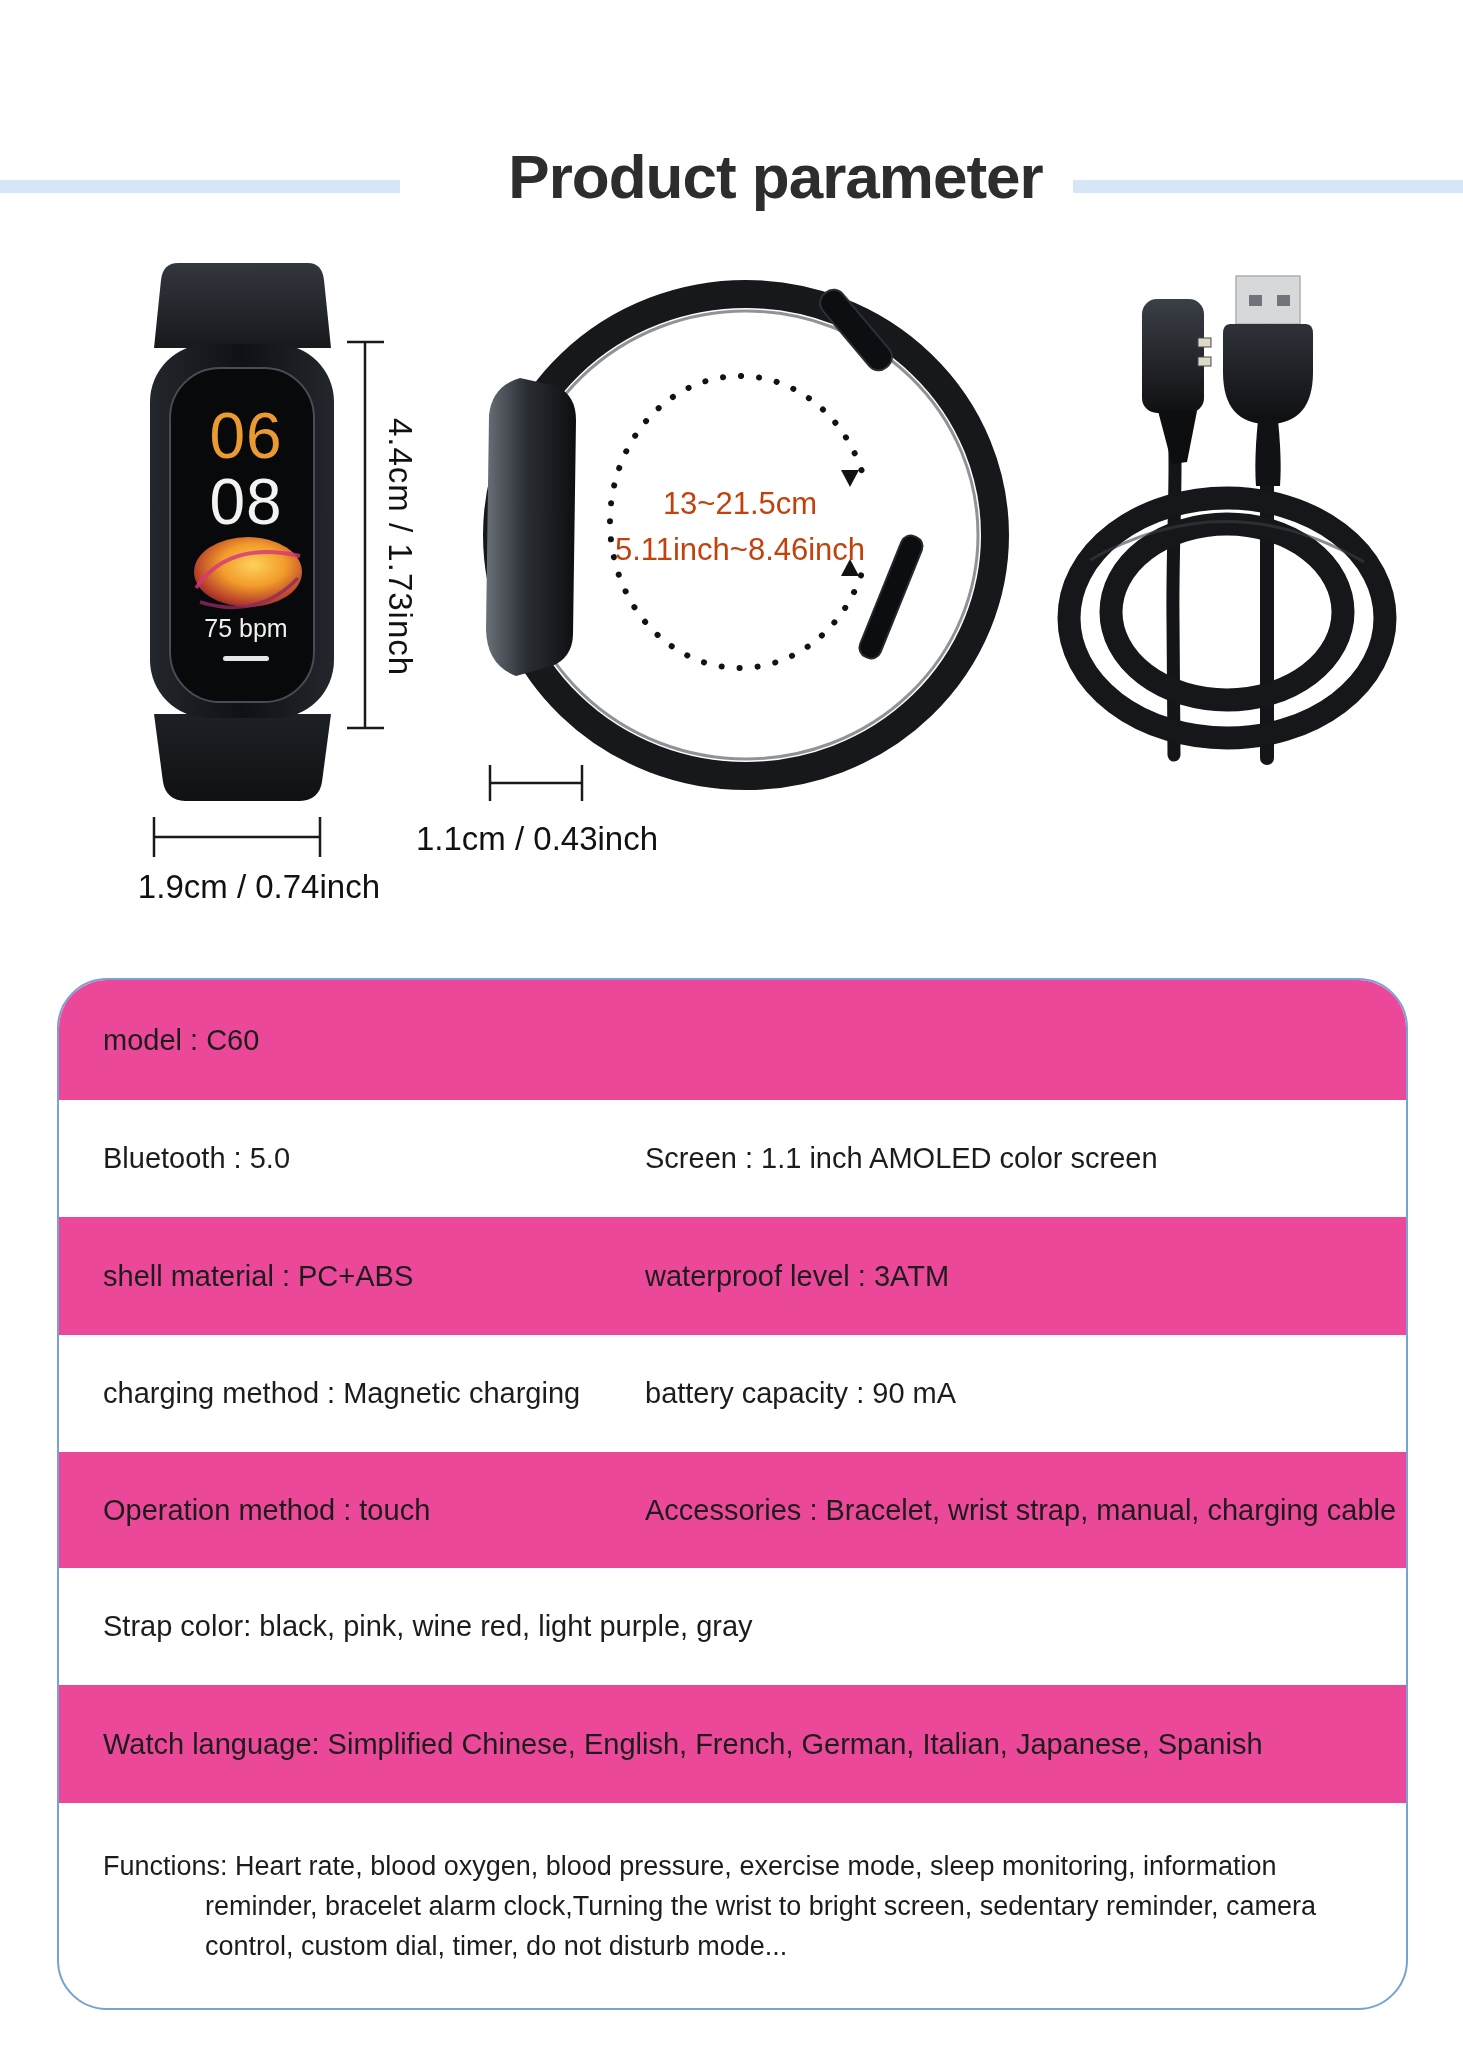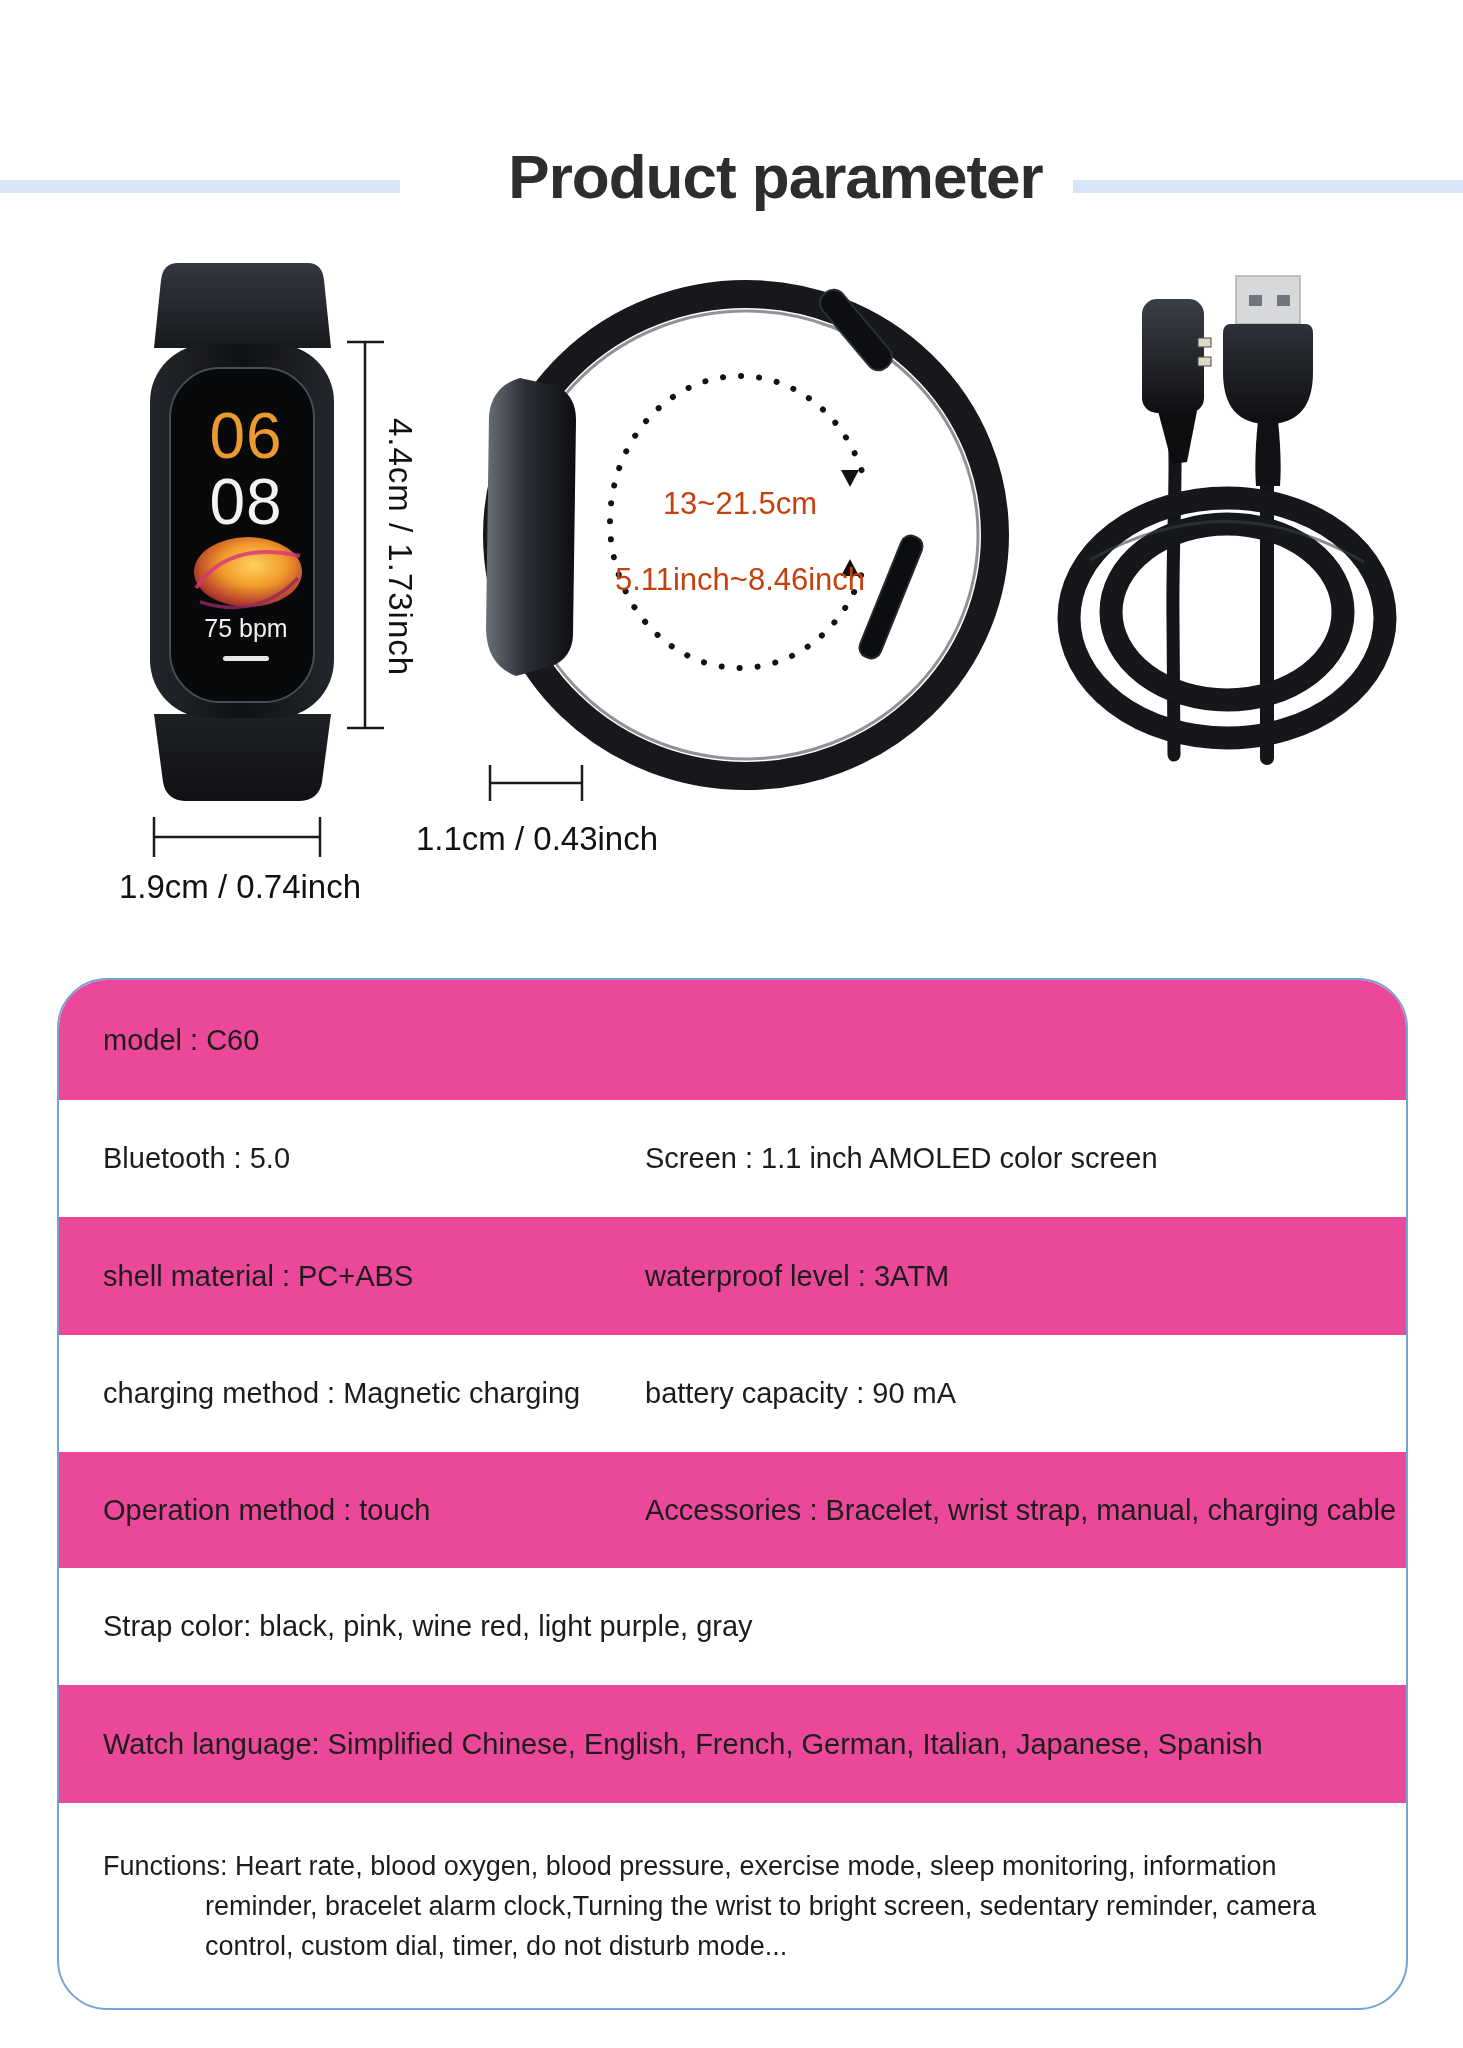--- a/index.html
+++ b/index.html
@@ -10,25 +10,25 @@
   .deco-bar{position:absolute;top:180px;height:13px;background:#d6e6f7;}
   .deco-bar.left{left:0;width:400px;}
   .deco-bar.right{left:1073px;width:390px;}
   .page-title{position:absolute;top:146px;left:0;width:100%;text-align:center;
               font-size:62px;font-weight:bold;letter-spacing:-1px;color:#2d2d2d;line-height:1;margin-left:44px;}
 
   
   #hero-svg{position:absolute;left:0;top:200px;width:1463px;height:720px;}
   .dim-label{position:absolute;font-size:33px;color:#111;white-space:nowrap;}
   #dim-height{left:381px;top:418px;writing-mode:vertical-rl;letter-spacing:1px;}
-  #dim-width{left:100px;top:868px;width:280px;text-align:center;}
+  #dim-width{left:100px;top:868px;width:280px;text-align:right;}
   #dim-thickness{left:402px;top:820px;width:270px;text-align:center;}
   .range-label{position:absolute;font-size:31px;color:#c2410c;text-align:center;}
   #range-cm{left:590px;top:486px;width:300px;}
-  #range-inch{left:565px;top:562px;width:350px;}
+  #range-inch{left:565px;top:532px;width:350px;}
 
   
   .spec-table{position:absolute;left:57px;top:978px;width:1351px;height:1032px;
               box-sizing:border-box;border:2px solid #74a3d4;border-radius:50px;
               overflow:hidden;background:#fff;display:flex;flex-direction:column;}
   .spec-row{display:flex;align-items:center;font-size:29px;color:#1c1c1c;flex-shrink:0;}
   .spec-row.blue{background:#ec4899;}
   .spec-row:nth-child(1){height:120px;}
   .spec-row:nth-child(2){height:117px;}
   .spec-row:nth-child(3){height:118px;}

